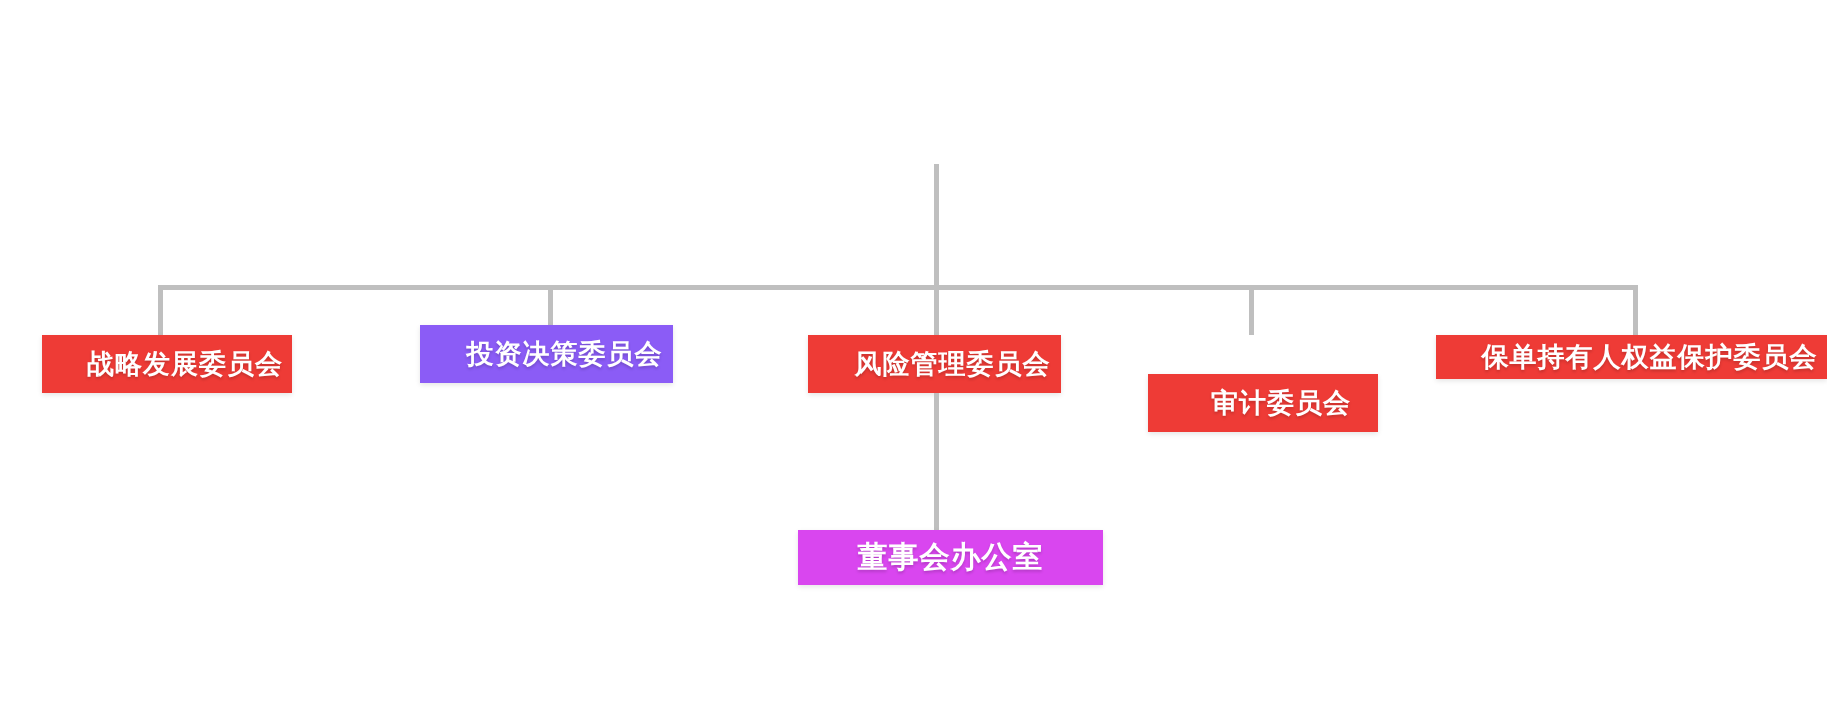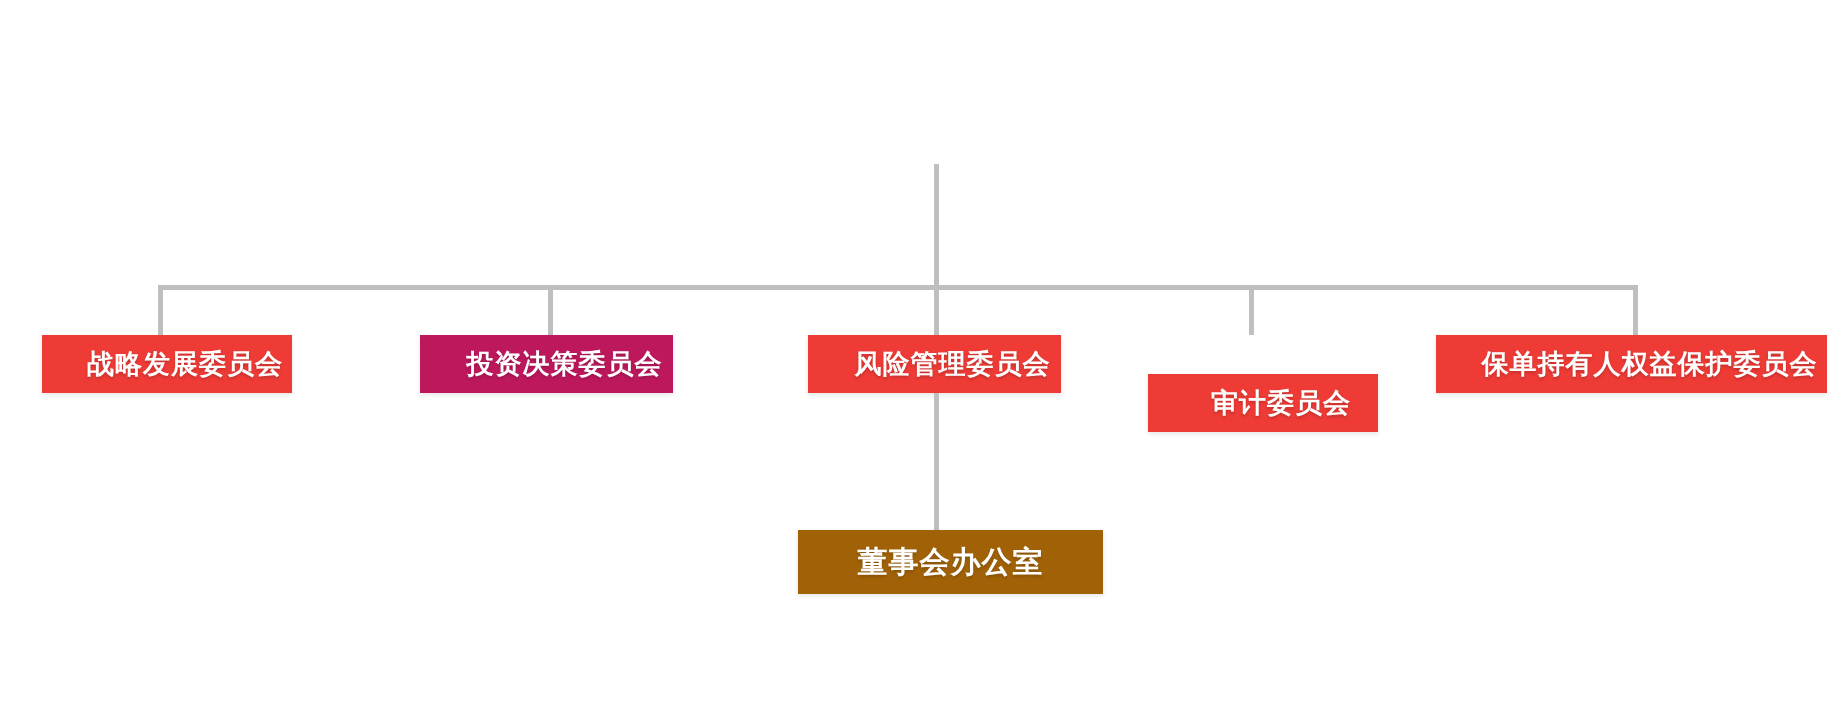--- a/index.html
+++ b/index.html
@@ -74,35 +74,35 @@
   <div class="conn-v" style="left:934px; top:285px; height:50px;"></div>
 
   <div class="conn-v" style="left:1249px; top:285px; height:50px;"></div>
 
   <div class="conn-v" style="left:1633px; top:285px; height:50px;"></div>
 
   <div class="node node-committee" style="left:42px; top:335px; width:250px; height:58px; background:#EE3B36;">
     <span>战略发展委员会</span>
   </div>
 
-  <div class="node node-committee" style="left:420px; top:335px; width:253px; height:58px; background:#be185d;">
+  <div class="node node-committee" style="left:420px; top:325px; width:253px; height:58px; background:#8b5cf6;">
     <span>投资决策委员会</span>
   </div>
 
   <div class="node node-committee" style="left:808px; top:335px; width:253px; height:58px; background:#EE3B36;">
     <span>风险管理委员会</span>
   </div>
 
   <div class="node node-committee" style="left:1148px; top:335px; width:230px; height:58px; background:#EE3B36;margin-top:39px;">
     <span>审计委员会</span>
   </div>
 
-  <div class="node node-committee" style="left:1436px; top:335px; width:391px; height:58px; background:#EE3B36;">
+  <div class="node node-committee" style="left:1436px; top:335px; width:391px; height:44px; background:#EE3B36;">
     <span>保单持有人权益保护委员会</span>
   </div>
 
   <div class="conn-v" style="left:934px; top:393px; height:137px;"></div>
 
-  <div class="node node-office" style="left:798px; top:530px; width:305px; height:64px; background:#a16207;">
+  <div class="node node-office" style="left:798px; top:530px; width:305px; height:55px; background:#d946ef;">
     <span>董事会办公室</span>
   </div>
 
 </div>
 
 </body></html>

